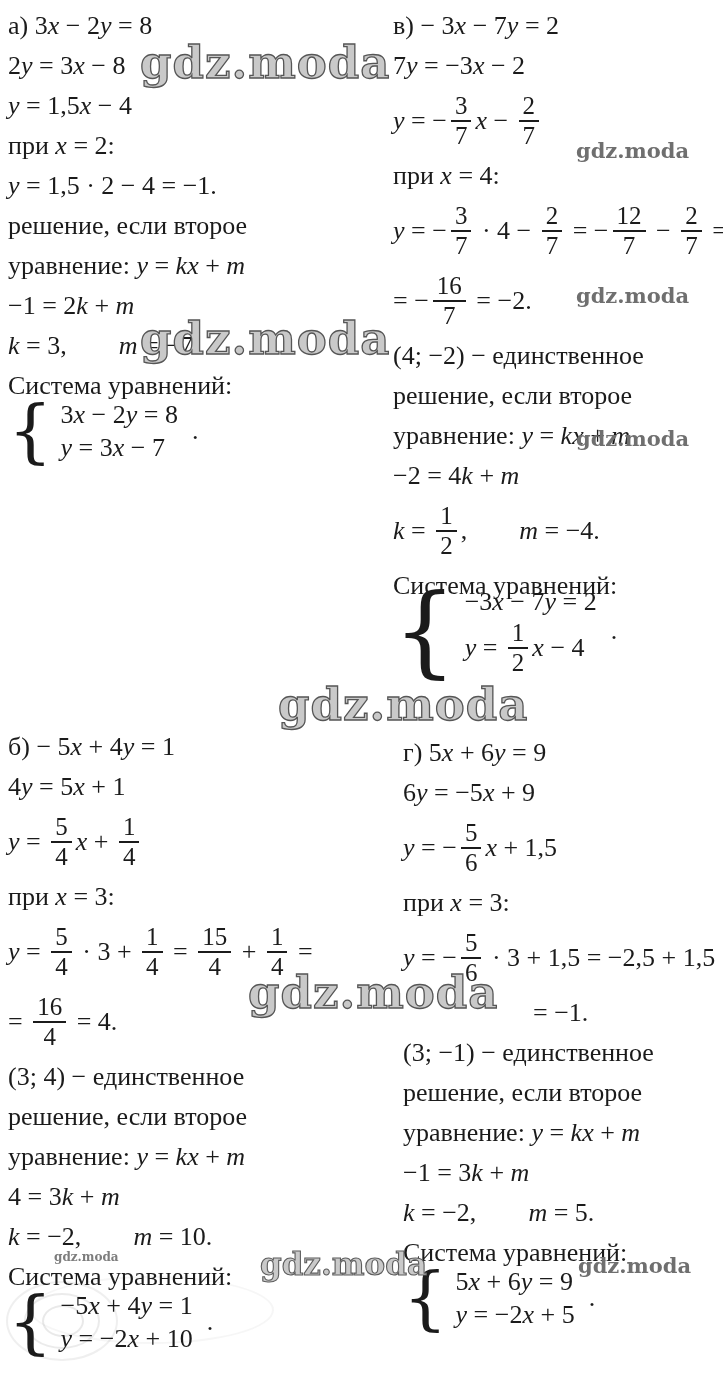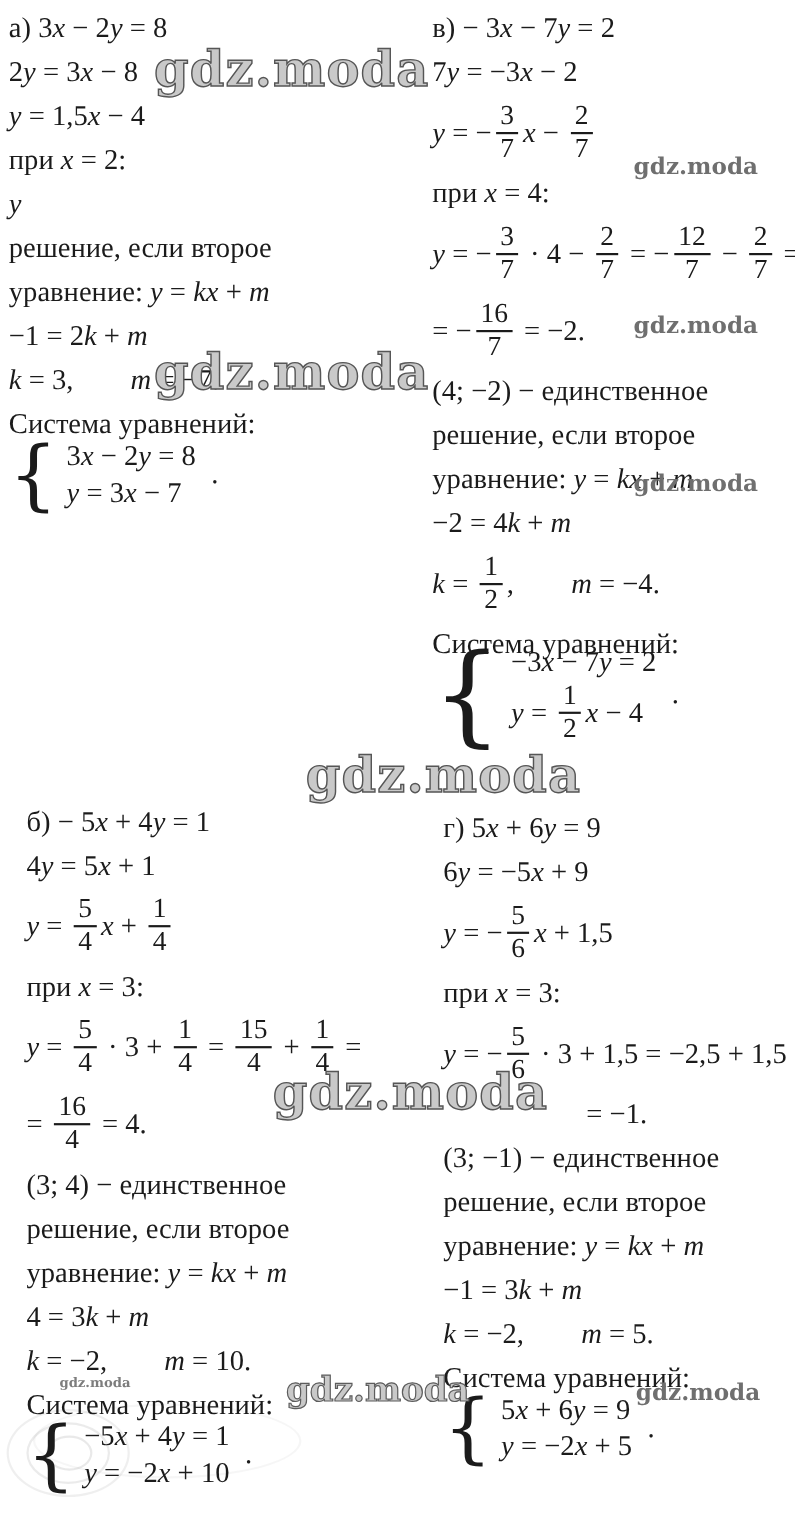--- a/index.html
+++ b/index.html
@@ -10,21 +10,21 @@
     color:#1b1b1b;
     position:relative;
     overflow:hidden;
   }
   .page{position:absolute;left:0;top:0;width:723px;height:1400px;}
 
   
   .block{position:absolute;font-size:26px;}
   #blk-a{left:8px;  top:6px;   width:380px;}
   #blk-v{left:393px;top:6px;   width:330px;}
-  #blk-b{left:24px;  top:727px; width:380px;}
+  #blk-b{left:8px;  top:727px; width:380px;}
   #blk-g{left:403px;top:733px; width:330px;}
 
   .ln{height:40px;display:flex;align-items:center;white-space:pre;}
   .ln.tall{height:70px;}
   .mi{font-style:italic;}
   .msp{display:inline-block;width:52px;}
 
   .frac{display:inline-flex;flex-direction:column;align-items:center;
         margin:0 4px;line-height:1.12;font-size:25px;}
   .fn{padding:0 4px;border-bottom:2px solid #1b1b1b;}
@@ -73,21 +73,21 @@
       <div class="wm tiny" style="left: 54px; top: 1250px;">gdz.moda</div>
       <div class="wm med" style="left: 260px; top: 1246px;">gdz.moda</div>
       <div class="wm small" style="left: 578px; top: 1253px;">gdz.moda</div>
     </div>
 
   <div class="block" id="blk-a">
       <div class="ln"><span class="mt">а) 3</span><span class="mi">x</span><span class="mt"> − 2</span><span class="mi">y</span><span class="mt"> = 8</span></div>
       <div class="ln"><span class="mt">2</span><span class="mi">y</span><span class="mt"> = 3</span><span class="mi">x</span><span class="mt"> − 8</span></div>
       <div class="ln"><span class="mi">y</span><span class="mt"> = 1,5</span><span class="mi">x</span><span class="mt"> − 4</span></div>
       <div class="ln"><span class="mt">при </span><span class="mi">x</span><span class="mt"> = 2:</span></div>
-      <div class="ln"><span class="mi">y</span></div>
+      <div class="ln"><span class="mi">y</span><span class="mt"> = 1,5 · 2 − 4 = −1.</span></div>
       <div class="ln"><span class="mt">решение, если второе</span></div>
       <div class="ln"><span class="mt">уравнение: </span><span class="mi">y</span><span class="mt"> = </span><span class="mi">kx</span><span class="mt"> + </span><span class="mi">m</span></div>
       <div class="ln"><span class="mt">−1 = 2</span><span class="mi">k</span><span class="mt"> + </span><span class="mi">m</span></div>
       <div class="ln"><span class="mi">k</span><span class="mt"> = 3,</span><span class="msp"></span><span class="mi">m</span><span class="mt"> = −7.</span></div>
       <div class="ln"><span class="mt">Система уравнений:</span></div>
       <div class="ln system"><span class="sys-brace">{</span><div class="sys-rows"><div class="sys-row"><span class="mt">3</span><span class="mi">x</span><span class="mt"> − 2</span><span class="mi">y</span><span class="mt"> = 8</span></div><div class="sys-row"><span class="mi">y</span><span class="mt"> = 3</span><span class="mi">x</span><span class="mt"> − 7</span></div></div><span class="sys-suffix">.</span></div>
     </div>
   <div class="block" id="blk-v">
       <div class="ln"><span class="mt">в) − 3</span><span class="mi">x</span><span class="mt"> − 7</span><span class="mi">y</span><span class="mt"> = 2</span></div>
       <div class="ln"><span class="mt">7</span><span class="mi">y</span><span class="mt"> = −3</span><span class="mi">x</span><span class="mt"> − 2</span></div>

